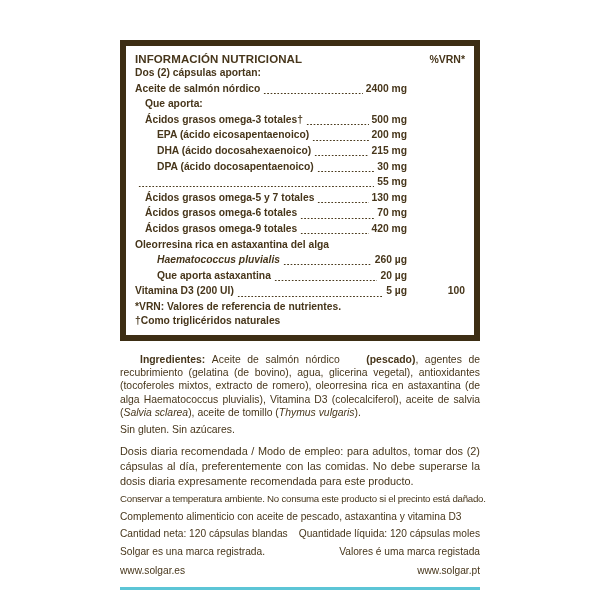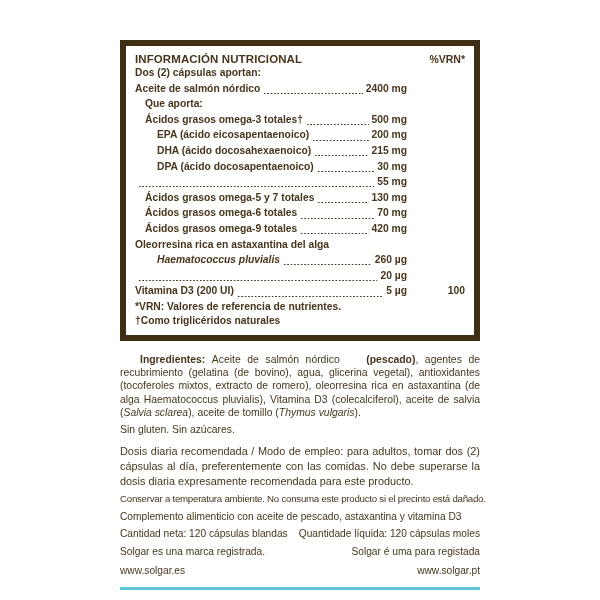--- a/index.html
+++ b/index.html
@@ -134,20 +134,21 @@
         </div>
 
         <div class="nrow ind2 italic">
           <span class="lbl">Haematococcus pluvialis</span>
           <span class="leader"></span>
           <span class="amt">260 µg</span>
           <span class="vrncol"></span>
         </div>
 
         <div class="nrow ind2">
+          <span class="lbl">Que aporta astaxantina</span>
           <span class="leader"></span>
           <span class="amt">20 µg</span>
           <span class="vrncol"></span>
         </div>
 
         <div class="nrow ind0">
           <span class="lbl">Vitamina D3 (200 UI)</span>
           <span class="leader"></span>
           <span class="amt">5 µg</span>
           <span class="vrncol">100</span>
@@ -167,21 +168,21 @@
     <div class="storage">Conservar a temperatura ambiente. No consuma este producto si el precinto está dañado.</div>
 
     <div class="description">Complemento alimenticio con aceite de pescado, astaxantina y vitamina D3</div>
 
     <div class="cols">
       <span>Cantidad neta: 120 cápsulas blandas</span>
       <span class="right">Quantidade líquida: 120 cápsulas moles</span>
     </div>
     <div class="cols" style="margin-top:0;">
       <span>Solgar es una marca registrada.</span>
-      <span class="right">Solgar é uma para registada</span>
+      <span class="right">Valores é uma marca registada</span>
     </div>
     <div class="cols" style="margin-top:0;">
       <span>www.solgar.es</span>
       <span class="right">www.solgar.pt</span>
     </div>
 
     <div class="rule" style="background: rgb(92, 197, 214);"></div>
   </div>
 </div>
 

